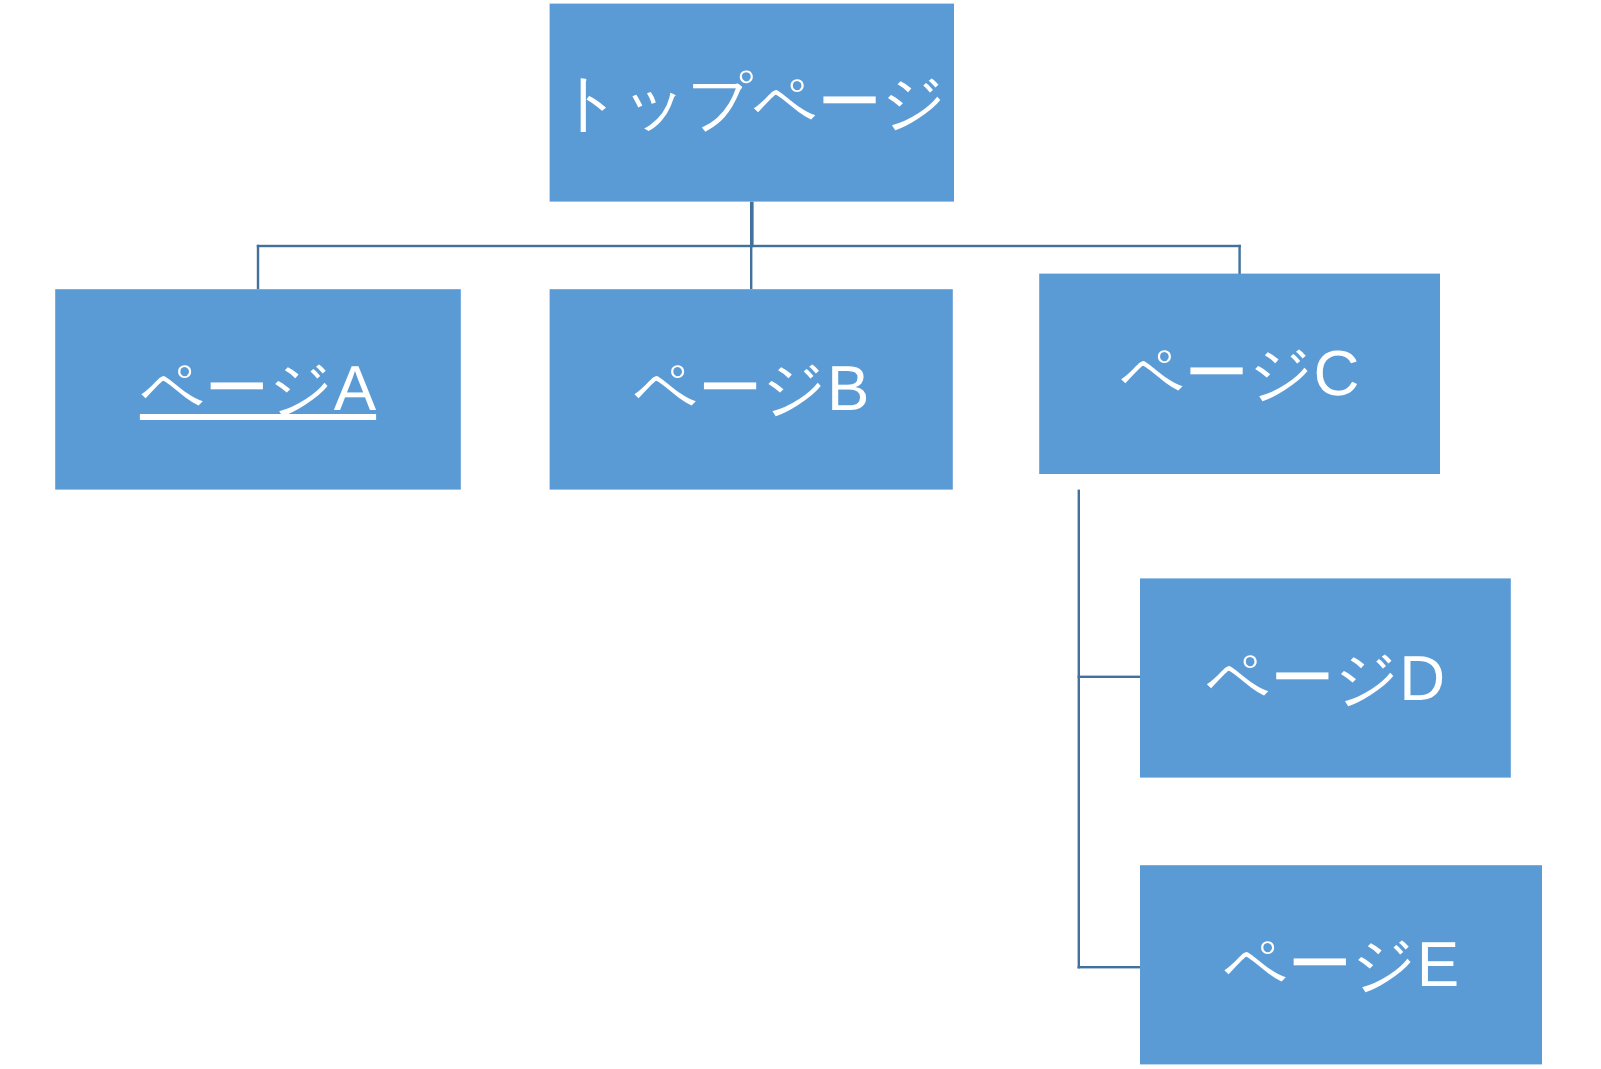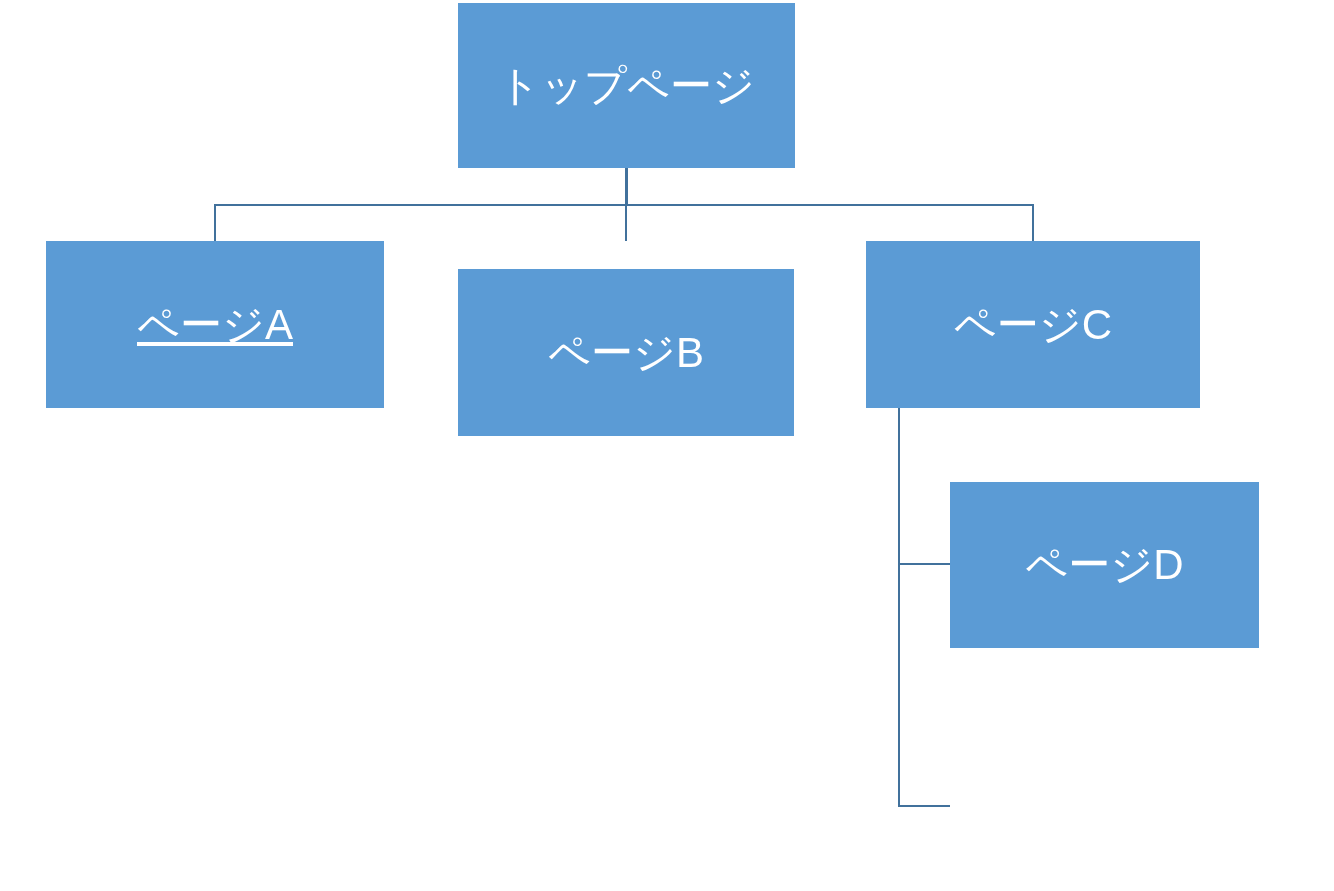--- a/index.html
+++ b/index.html
@@ -15,34 +15,34 @@
     background: var(--bg, #ffffff);
     overflow: hidden;
   }
   .node {
     position: absolute;
     background: var(--fill, #5b9bd5);
     color: var(--text, #ffffff);
     display: flex;
     align-items: center;
     justify-content: center;
-    font-size: 42px;
+    font-size: 53px;
     line-height: 1;
     white-space: nowrap;
     text-align: center;
   }
   .connector {
     position: absolute;
     background: var(--line, #41719c);
   }
   
   .node-top { left: 458px; top: 3px;   width: 337px; height: 165px; }
   .node-a   { left: 46px;  top: 241px; width: 338px; height: 167px; text-decoration: underline; }
-  .node-b   { left: 458px; top: 241px; width: 336px; height: 167px; margin-top: 28px; }
-  .node-c   { left: 866px; top: 241px; width: 334px; height: 167px; }
+  .node-b   { left: 458px; top: 241px; width: 336px; height: 167px; }
+  .node-c   { left: 866px; top: 228px; width: 334px; height: 167px; }
   .node-d   { left: 950px; top: 482px; width: 309px; height: 166px; }
   .node-e   { left: 950px; top: 721px; width: 335px; height: 166px; }
   
   .c-top-trunk { left: 625px; top: 168px; width: 3px;   height: 38px; }
   .c-hbar      { left: 214px; top: 204px; width: 820px; height: 2px;  }
   .c-stub-a    { left: 214px; top: 204px; width: 2px;   height: 37px; }
   .c-stub-b    { left: 625px; top: 204px; width: 2px;   height: 37px; }
   .c-stub-c    { left: 1032px;top: 204px; width: 2px;   height: 37px; }
   .c-c-trunk   { left: 898px; top: 408px; width: 2px;   height: 399px;}
   .c-stub-d    { left: 898px; top: 563px; width: 52px;  height: 2px;  }
@@ -70,14 +70,17 @@
   </div>
   <div class="node node-b">
     <span>ページB</span>
   </div>
   <div class="node node-c">
     <span>ページC</span>
   </div>
   <div class="node node-d">
     <span>ページD</span>
   </div>
+  <div class="node node-e">
+    <span>ページE</span>
+  </div>
 
 </div>
 
 </body></html>

